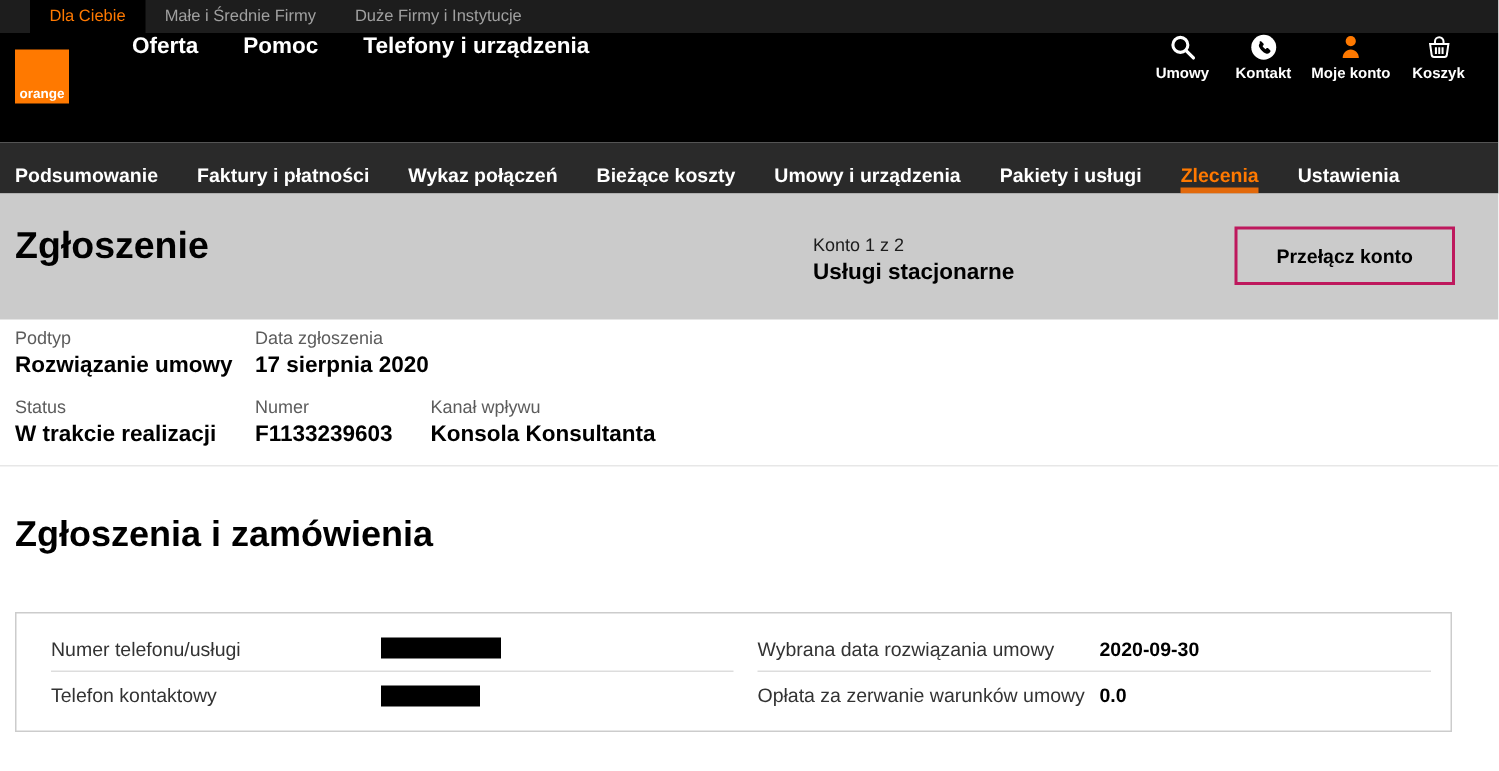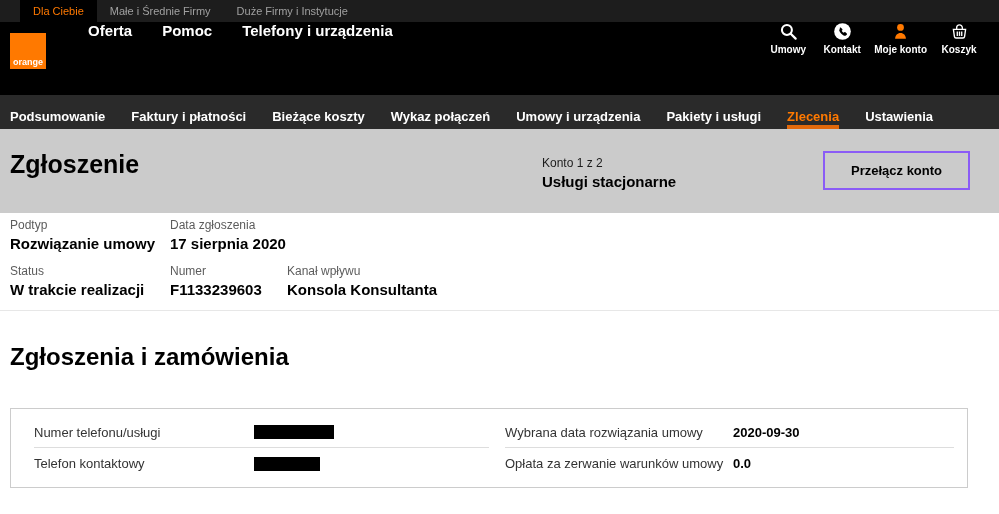--- a/index.html
+++ b/index.html
@@ -34,21 +34,21 @@
                   cursor:pointer; }
   .subnav .item.active { color:#ff7900; border-bottom-color:#e2690b; }
 
   
   .hero { height:84px; background:#cbcbcb; position:relative; }
   .hero-title { position:absolute; left:10px; top:21px; font-size:25px; font-weight:bold; }
   .hero-account { position:absolute; left:542px; top:27px; }
   .acct-label { font-size:12px; color:#1c1c1c; margin-bottom:3px; }
   .acct-name { font-size:15px; font-weight:bold; }
   .switch-btn { position:absolute; right:29px; top:22px; width:147px; height:39px;
-                background:transparent; border:2px solid #8b5cf6; font-family:inherit;
+                background:transparent; border:2px solid #be185d; font-family:inherit;
                 font-size:13px; font-weight:bold; color:#000; cursor:pointer; }
 
   
   .details { padding:5px 0 0 10px; }
   .detail-row { display:flex; margin-bottom:11px; }
   .dcell-1 { width:160px; }
   .dcell-2 { width:117px; }
   .dlbl { font-size:12px; color:#5c5c5c; line-height:14px; margin-bottom:3px; }
   .dval { font-size:15px; font-weight:bold; line-height:18px; white-space:nowrap; }
 
@@ -136,22 +136,22 @@
         </svg>
       </span>
       <span class="icon-label">Koszyk</span>
     </div>
   </div>
 </div>
 
 <div class="subnav">
   <div class="item">Podsumowanie</div>
   <div class="item">Faktury i płatności</div>
+  <div class="item">Wykaz połączeń</div>
   <div class="item">Bieżące koszty</div>
-  <div class="item">Wykaz połączeń</div>
   <div class="item">Umowy i urządzenia</div>
   <div class="item">Pakiety i usługi</div>
   <div class="item active">Zlecenia</div>
   <div class="item">Ustawienia</div>
 </div>
 
 <div class="hero">
   <div class="hero-title">Zgłoszenie</div>
   <div class="hero-account">
     <div class="acct-label">Konto 1 z 2</div>

